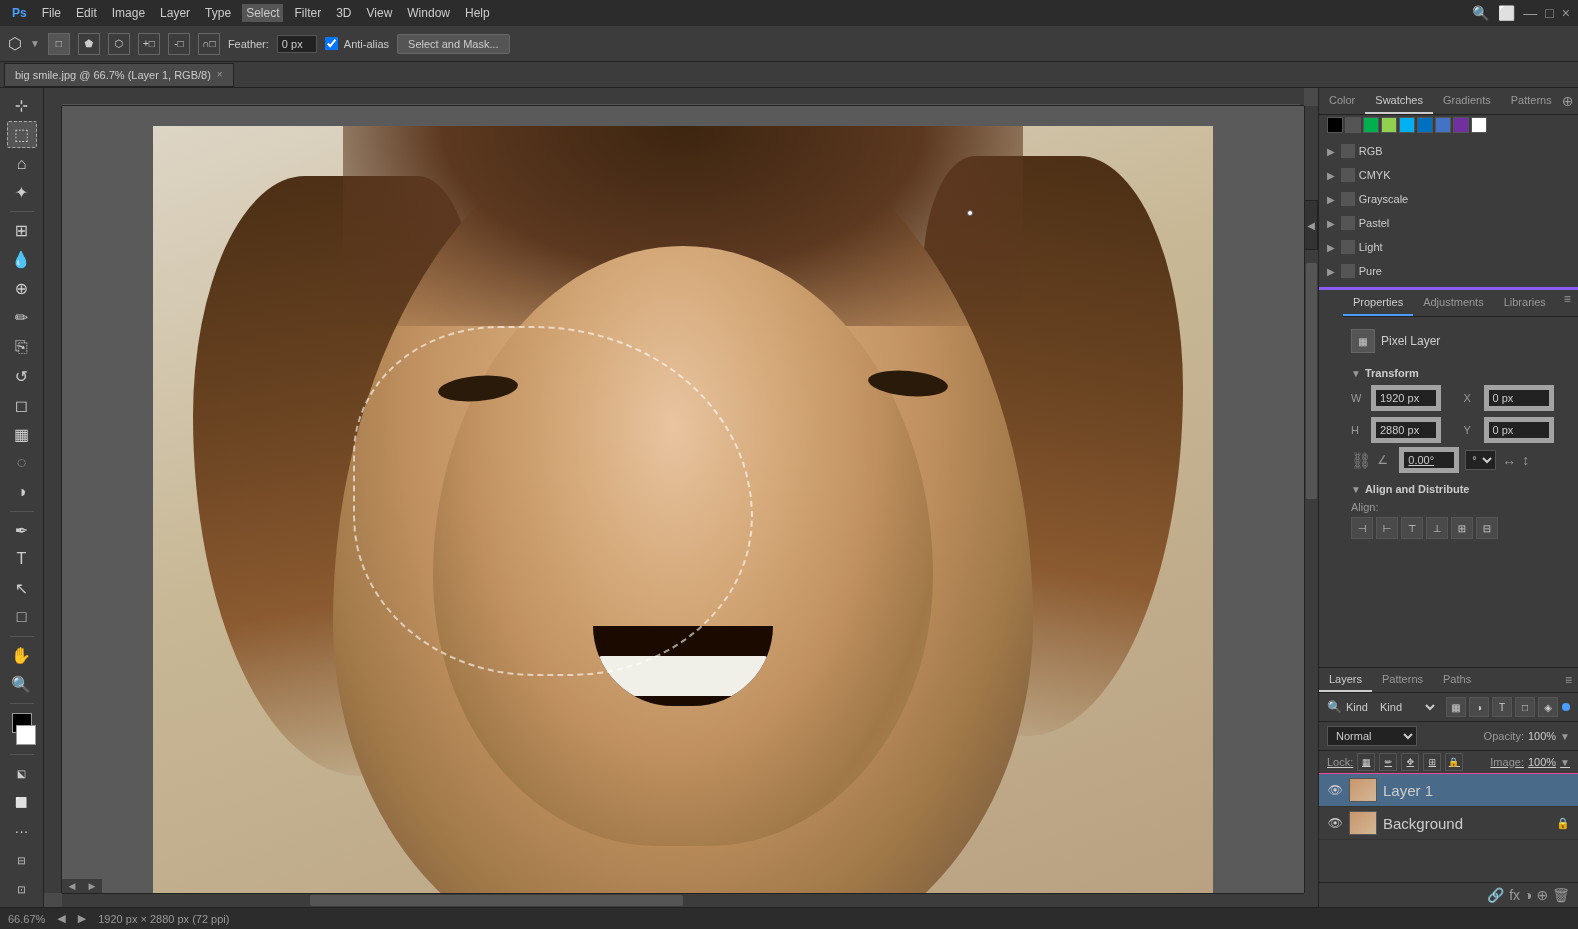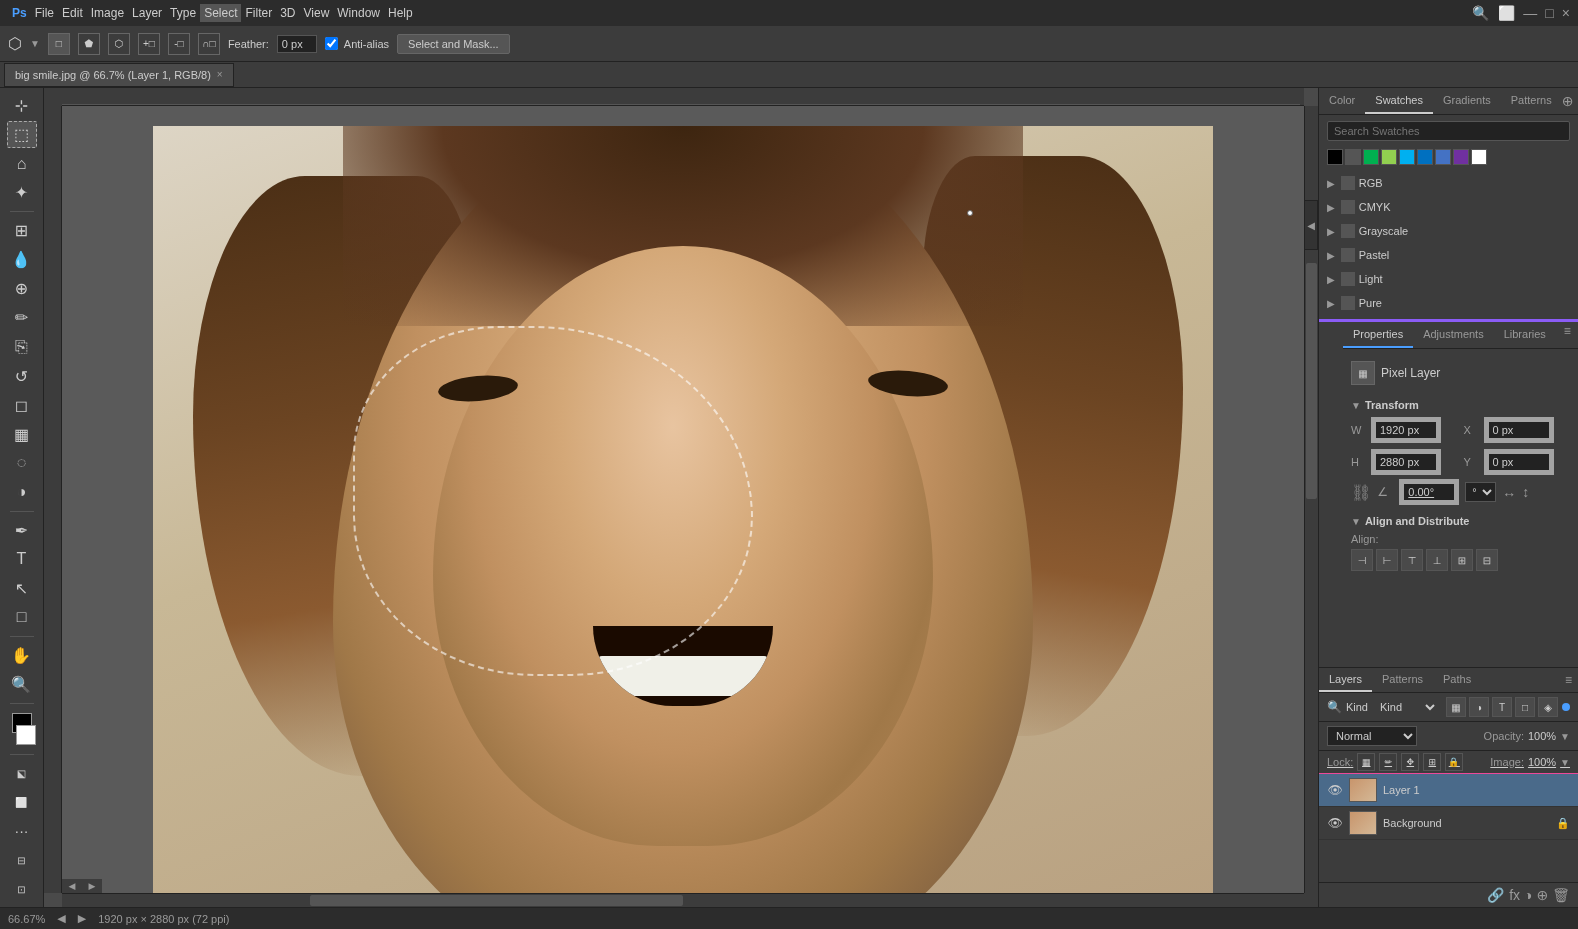--- a/index.html
+++ b/index.html
@@ -1,19 +1,19 @@
 <!DOCTYPE html>
 <html><head>
   <meta charset="utf-8">
   <style>
     * { margin: 0; padding: 0; box-sizing: border-box; }
     body { width: 1578px; height: 929px; background: #3c3c3c; font-family: 'Arial', sans-serif; font-size: 12px; color: #ccc; overflow: hidden; display: flex; flex-direction: column; }
 
     
-    .menu-bar { height: 26px; background: #2c2c2c; display: flex; align-items: center; padding: 0 8px; gap: 0; flex-shrink: 0; }
+    .menu-bar { height: 26px; background: #2c2c2c; display: flex; align-items: center; padding: 0 8px; gap: 7px; flex-shrink: 0; }
     .menu-bar-item { color: #ccc; font-size: 12px; cursor: pointer; padding: 2px 4px; }
 
     
     .options-bar { height: 36px; background: #3c3c3c; border-bottom: 1px solid #222; display: flex; align-items: center; padding: 0 8px; gap: 8px; flex-shrink: 0; }
     .options-bar-item { color: #ccc; font-size: 11px; display: flex; align-items: center; gap: 4px; }
     .options-input { background: #222; border: 1px solid #555; color: #ccc; width: 40px; padding: 2px 4px; font-size: 11px; }
     .options-checkbox { margin-right: 2px; }
     .options-btn { background: #555; border: 1px solid #666; color: #ccc; padding: 3px 10px; font-size: 11px; cursor: pointer; border-radius: 2px; }
 
     
@@ -108,21 +108,21 @@
     .lock-btn { width: 18px; height: 18px; background: transparent; border: 1px solid #555; display: flex; align-items: center; justify-content: center; cursor: pointer; font-size: 9px; color: #ccc; }
     .fill-control { display: flex; align-items: center; gap: 4px; margin-left: auto; }
     .fill-label { font-size: 11px; color: #999; }
     .fill-value { font-size: 11px; color: #ccc; }
 
     .layers-list { flex: 1; overflow-y: auto; }
     .layer-item { display: flex; align-items: center; gap: 6px; padding: 4px 8px; cursor: pointer; border-bottom: 1px solid #333; }
     .layer-item.active { background: #4a6a8a; }
     .layer-visibility { width: 16px; height: 16px; display: flex; align-items: center; justify-content: center; cursor: pointer; font-size: 12px; }
     .layer-thumb { width: 28px; height: 24px; background: #666; border: 1px solid #555; overflow: hidden; }
-    .layer-name { font-size: 11px; color: #ccc; flex: 1; }
+    .layer-name { font-size: 15px; color: #ccc; flex: 1; }
     .layer-lock { font-size: 11px; color: #999; }
 
     
     .status-bar { height: 22px; background: #2c2c2c; display: flex; align-items: center; padding: 0 8px; gap: 12px; border-top: 1px solid #222; flex-shrink: 0; }
     .status-text { font-size: 11px; color: #999; }
     .canvas-scroll-v { width: 14px; background: #3c3c3c; border-left: 1px solid #222; }
 
     .canvas-and-scroll { flex: 1; display: flex; flex-direction: column; overflow: hidden; }
     .canvas-row { flex: 1; display: flex; overflow: hidden; }
 
@@ -354,23 +354,20 @@
         <div class="panel-tab">Color</div>
         <div class="panel-tab active">Swatches</div>
         <div class="panel-tab">Gradients</div>
         <div class="panel-tab">Patterns</div>
         <div class="panel-tab-icons">
           <span class="panel-icon-btn">⊕</span>
           <span class="panel-icon-btn">🗑</span>
         </div>
       </div>
 
-      <div class="search-bar">
-        <input class="search-input" placeholder="Search Swatches" style="">
-      </div>
 
       <div class="swatch-row">
         <div class="swatch sw-black"></div>
         <div class="swatch sw-dgray"></div>
         <div class="swatch sw-green1"></div>
         <div class="swatch sw-green2"></div>
         <div class="swatch sw-teal"></div>
         <div class="swatch sw-blue1"></div>
         <div class="swatch sw-blue2"></div>
         <div class="swatch sw-purple"></div>

